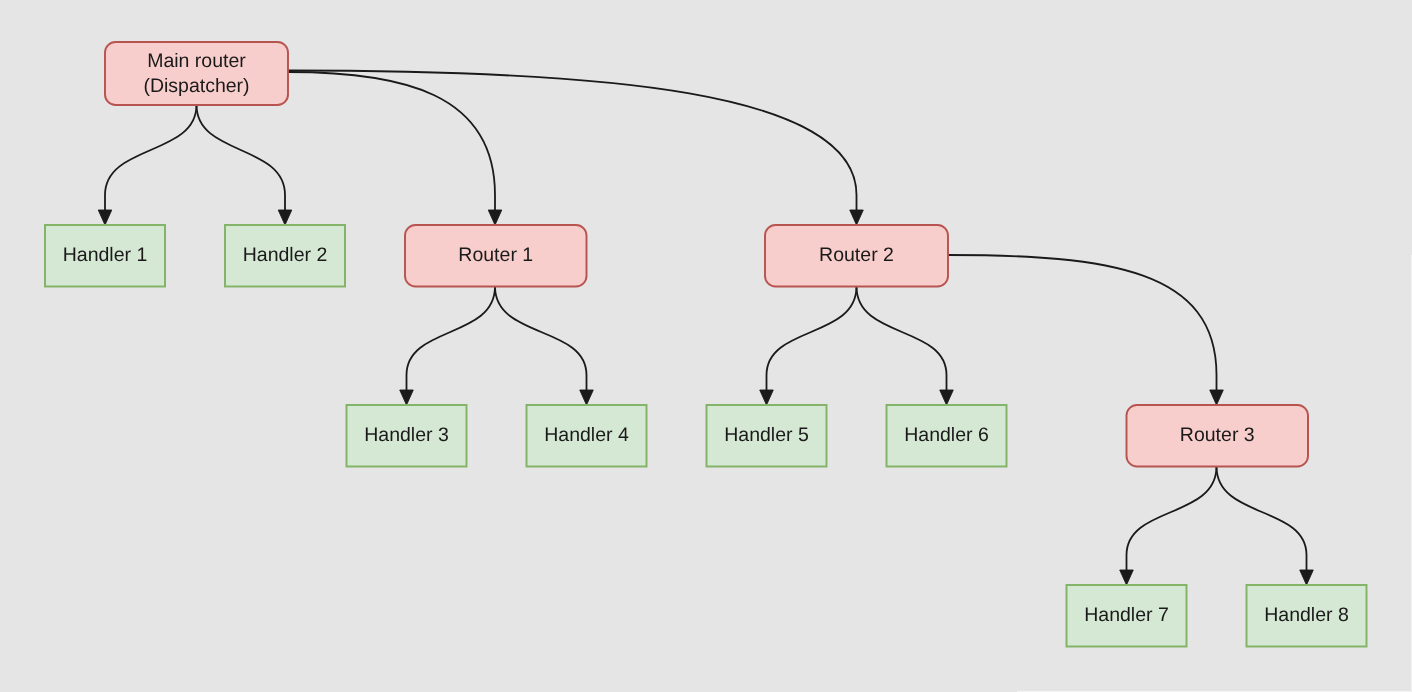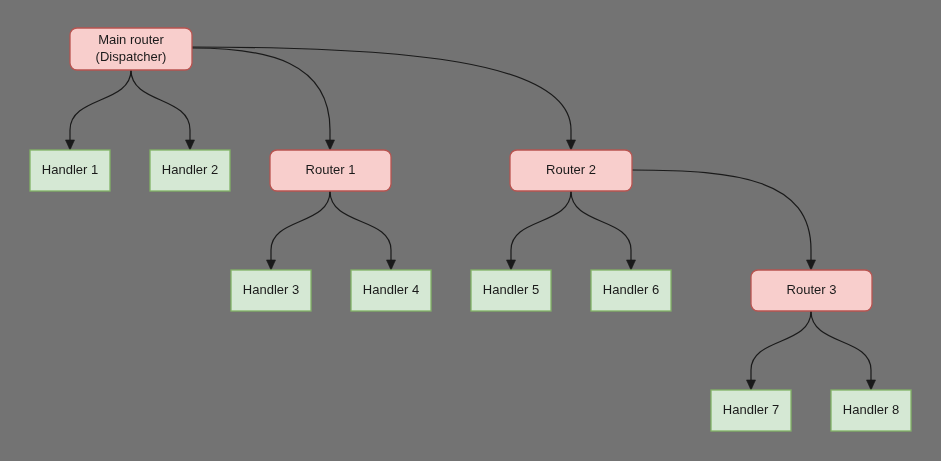--- a/index.html
+++ b/index.html
@@ -11,21 +11,21 @@
   body {
     width: 941px;
     height: 461px;
     font-family: "Liberation Sans", sans-serif;
     overflow: hidden;
   }
   #diagram-canvas {
     position: relative;
     width: 941px;
     height: 461px;
-    background: #737373;
+    background: #e5e5e5;
     text-align: right;
   }
   svg.diagram-svg {
     position: absolute;
     top: 0;
     left: 0;
     width: 941px;
     height: 461px;
   }
   .edge-path {

